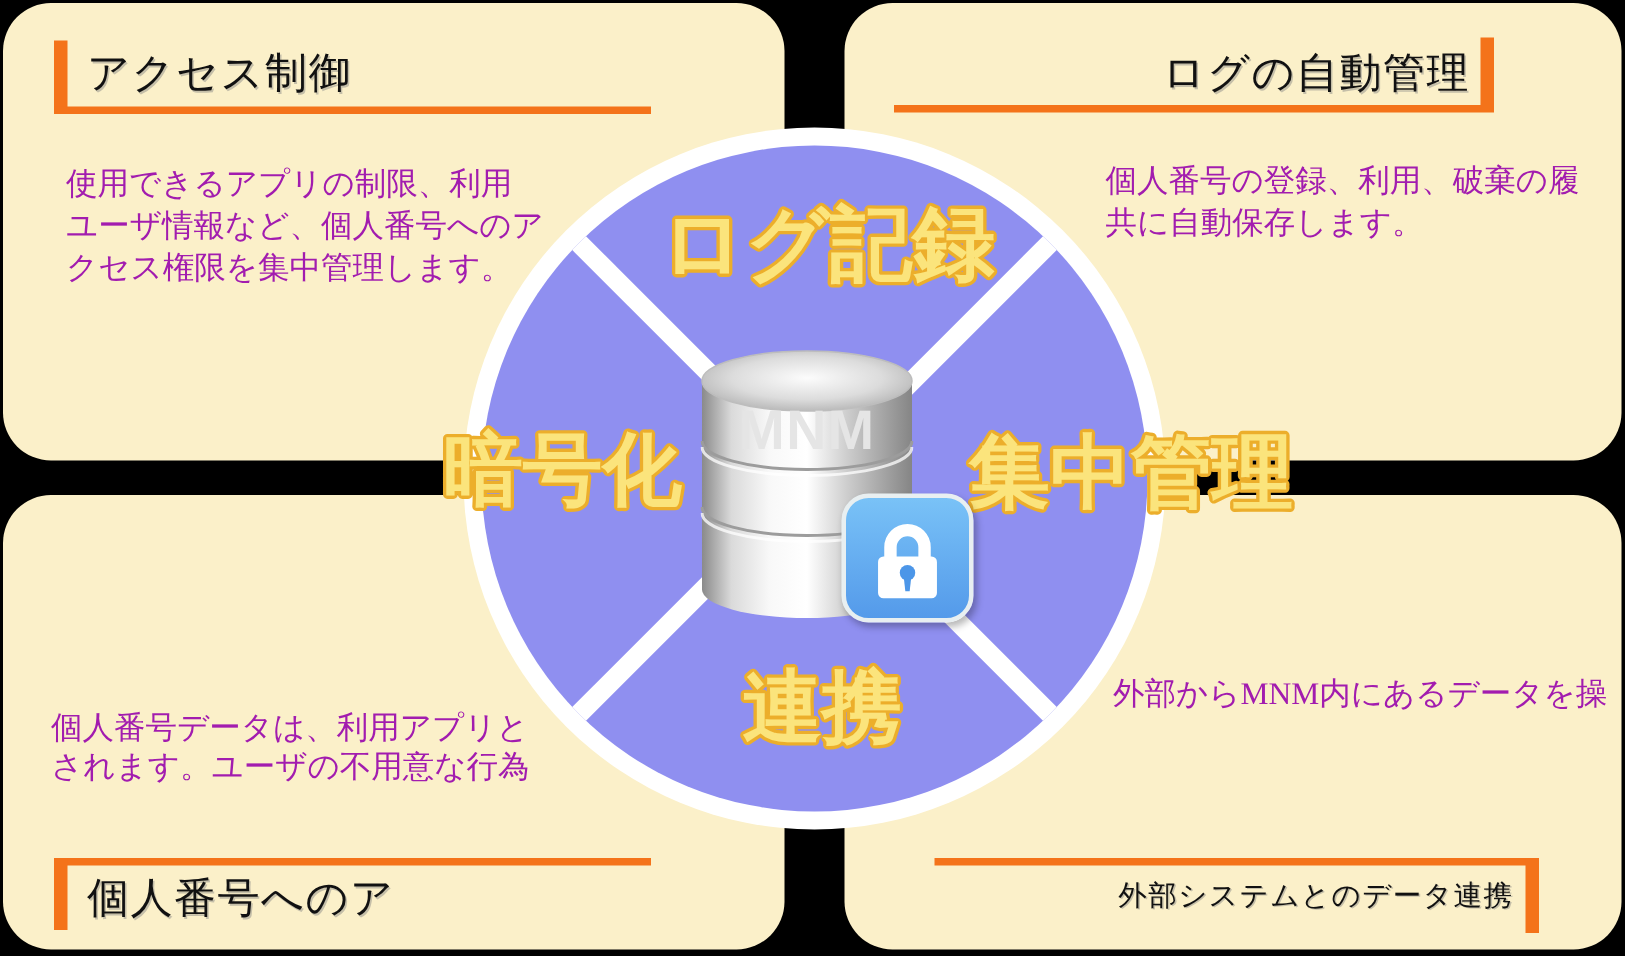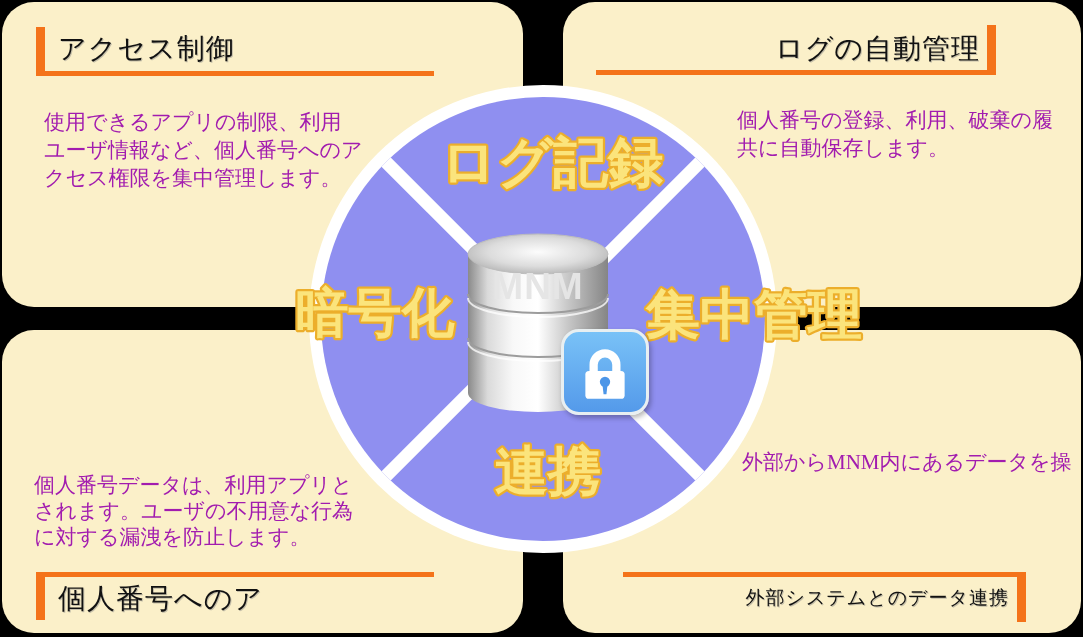--- a/index.html
+++ b/index.html
@@ -92,21 +92,20 @@
     </div>
   </section>
 
   <section class="panel panel-bl">
     <div class="accent" style="left:34px;top:242px;width:398px;height:5px;"></div>
     <div class="accent" style="left:34px;top:242px;width:9px;height:48px;"></div>
     <h2 class="panel-title" style="left:52px;top:250px;">個人番号へのア</h2>
     <div class="body-text tight" style="left:32px;top:118px;margin-top:24px;">
       <div>個人番号データは、利用アプリと</div>
       <div>されます。ユーザの不用意な行為</div>
-      <div>に対する漏洩を防止します。</div>
     </div>
   </section>
 
   <section class="panel panel-br">
     <div class="accent" style="left:60px;top:242px;width:403px;height:5px;"></div>
     <div class="accent" style="left:454px;top:242px;width:9px;height:50px;"></div>
     <h2 class="panel-title" style="right:68px;top:249px;font-size:19px;">外部システムとのデータ連携</h2>
     <div class="body-text" style="left:179px;top:118px;text-align:center;">
       <div>外部からMNM内にあるデータを操</div>
     </div>

